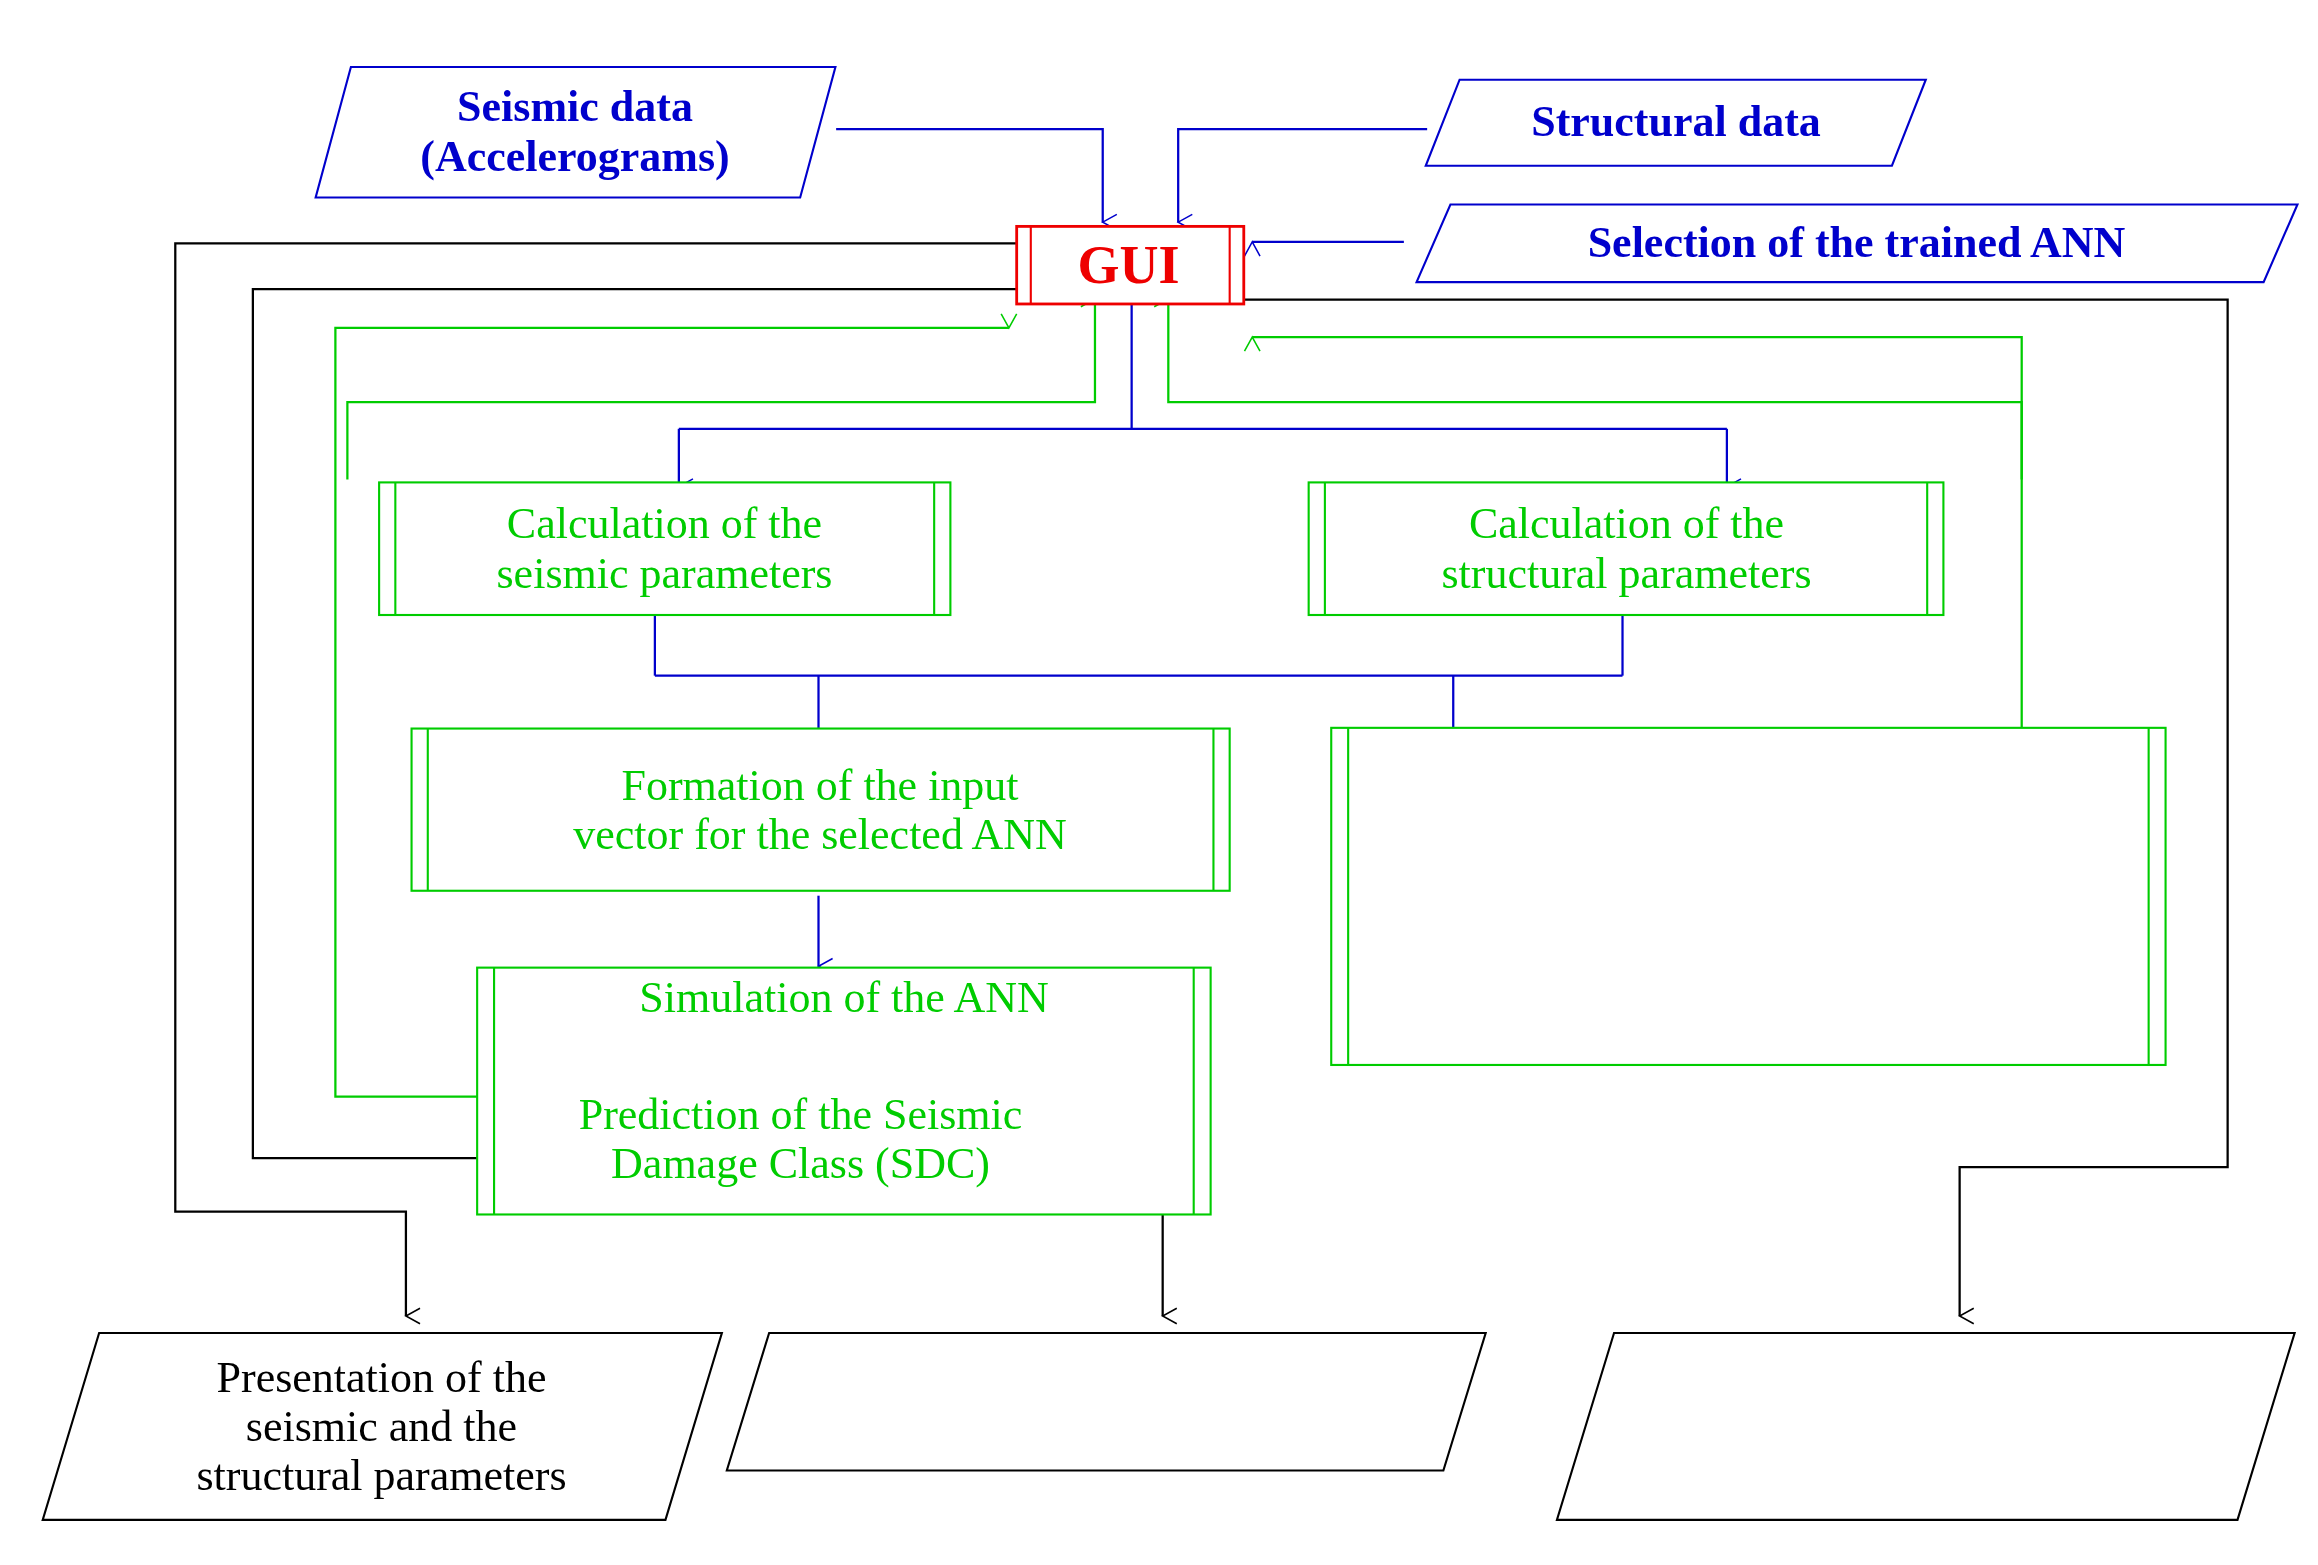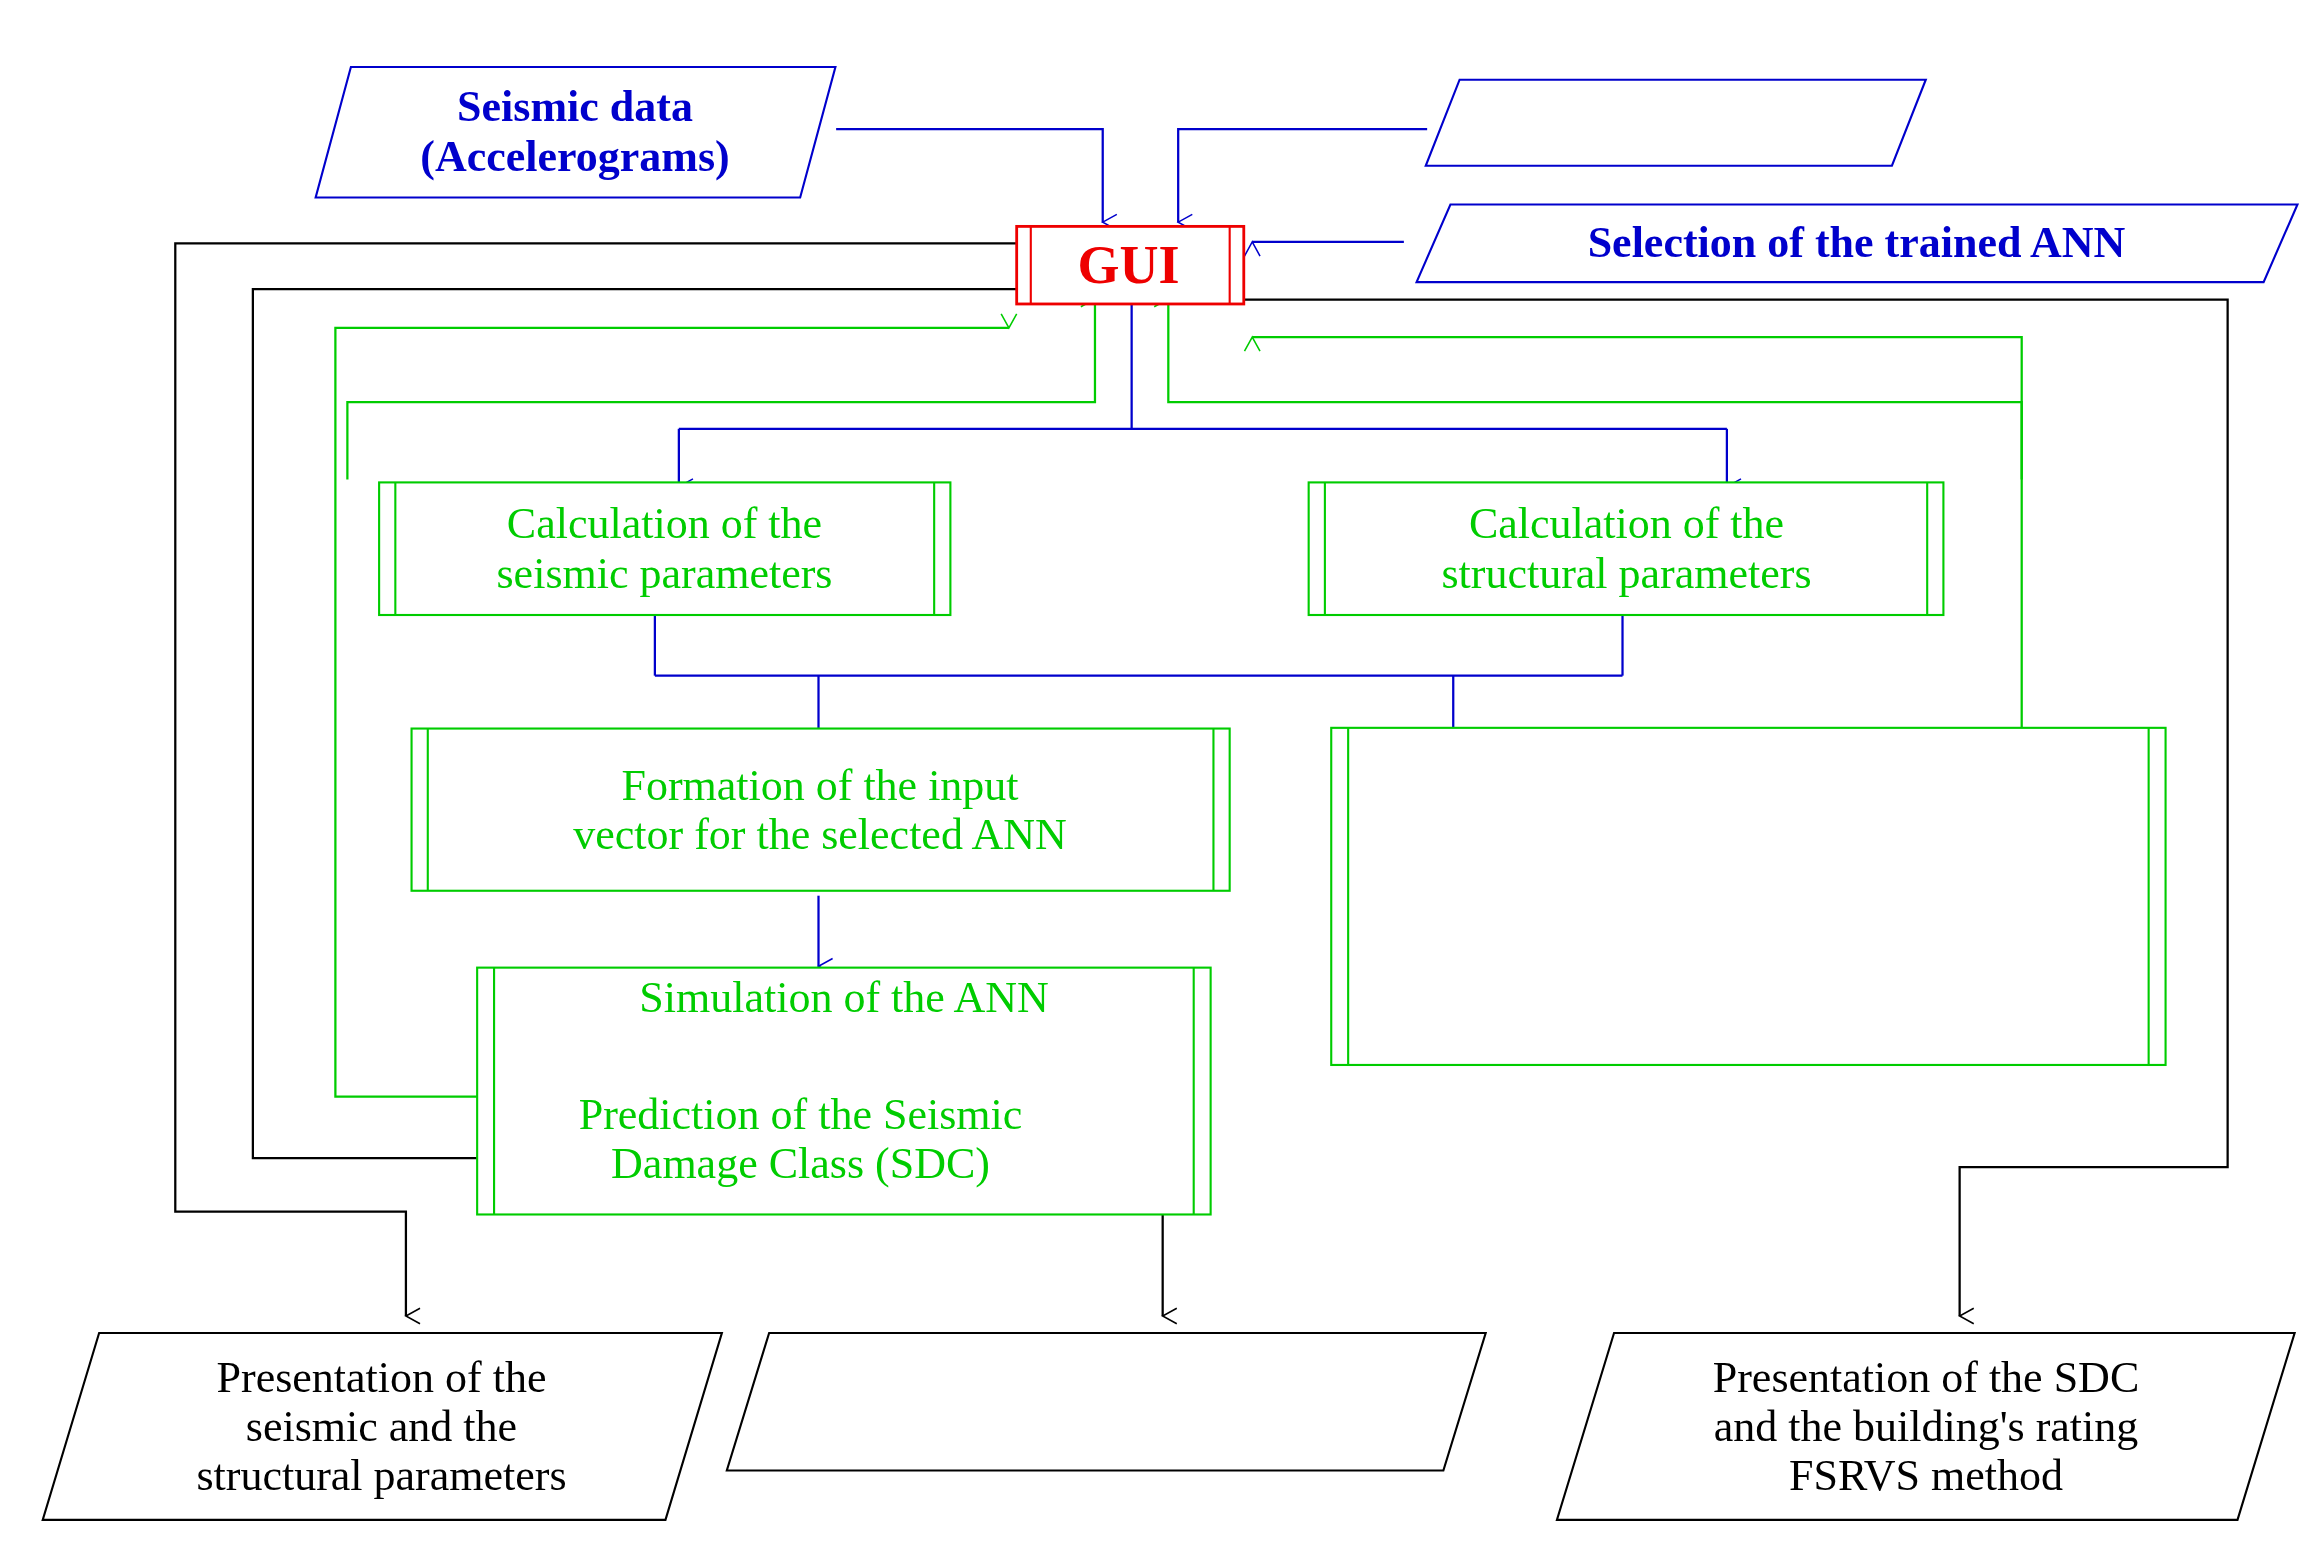--- a/index.html
+++ b/index.html
@@ -157,20 +157,21 @@
       <polygon points="1090,1890 2106,1890 2046,2085 1030,2085" fill="#ffffff" stroke="#000000" stroke-width="3"></polygon>
     </g>
     <g>
       <polygon points="2288,1890 3253,1890 3172,2155 2207,2155" fill="#ffffff" stroke="#000000" stroke-width="3"></polygon>
     </g>
   </svg>
 
   <div class="nodetext blue-t" style="left:315px;top:65px;width:520px;height:133px;font-size:44px;">Seismic data
 (Accelerograms)</div>
 
+  <div class="nodetext blue-t" style="left:1426px;top:78px;width:500px;height:88px;font-size:44px;">Structural data</div>
 
   <div class="nodetext blue-t" style="left:1416px;top:203px;width:881px;height:79px;font-size:44px;">Selection of the trained ANN</div>
 
   <div class="nodetext red-t" style="left:1016px;top:226px;width:225px;height:78px;font-size:54px;">GUI</div>
 
   <div class="nodetext green-t" style="left:379px;top:482px;width:571px;height:133px;font-size:44px;">Calculation of the
 seismic parameters</div>
 
   <div class="nodetext green-t" style="left:1309px;top:482px;width:635px;height:133px;font-size:44px;">Calculation of the
 structural parameters</div>
@@ -182,18 +183,15 @@
 
   <div class="nodetext green-t" style="left:477px;top:1072px;width:647px;height:134px;font-size:44px;">Prediction of the Seismic
 Damage Class (SDC)</div>
 
 
   <div class="nodetext black-t" style="left:42px;top:1333px;width:679px;height:187px;font-size:44px;">Presentation of the
 seismic and the
 structural parameters</div>
 
 
-  <div class="nodetext black-t" style="left:1557px;top:1333px;width:738px;height:187px;font-size:44px;">Presentation of the SDC
-and the building's rating
-FSRVS method</div>
 
 </div>
 
 
 </body></html>

